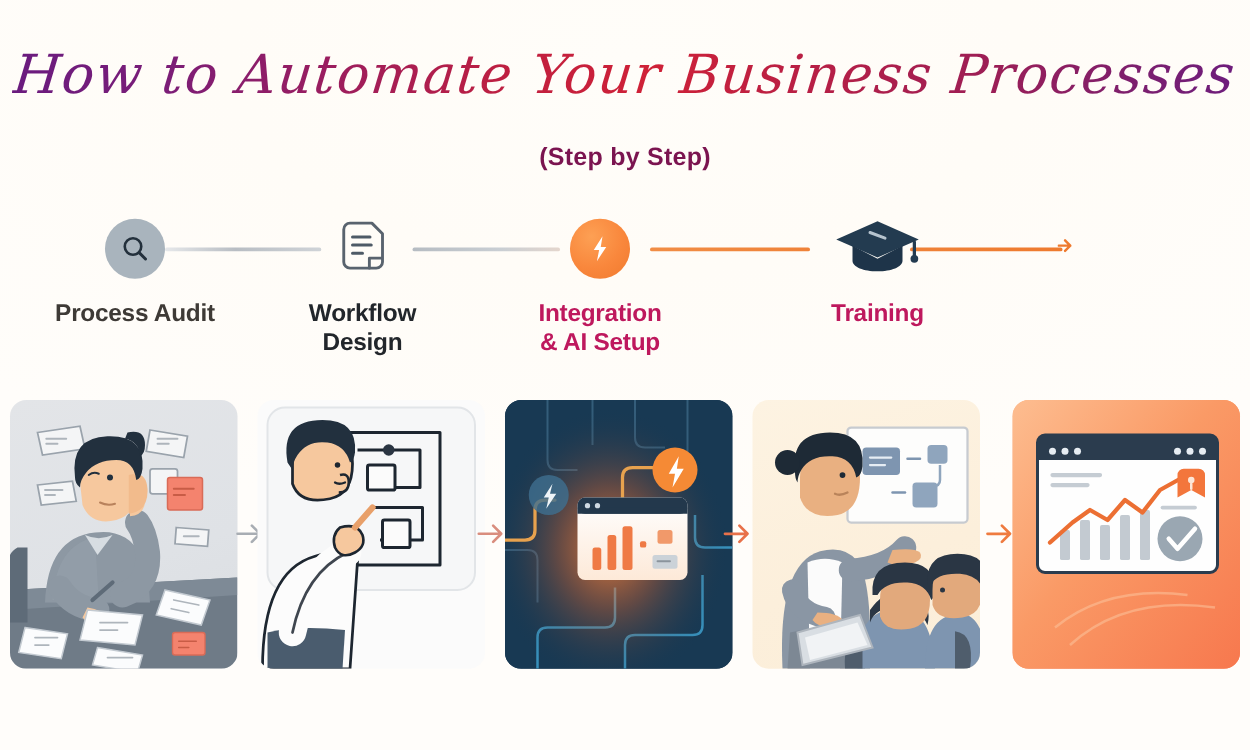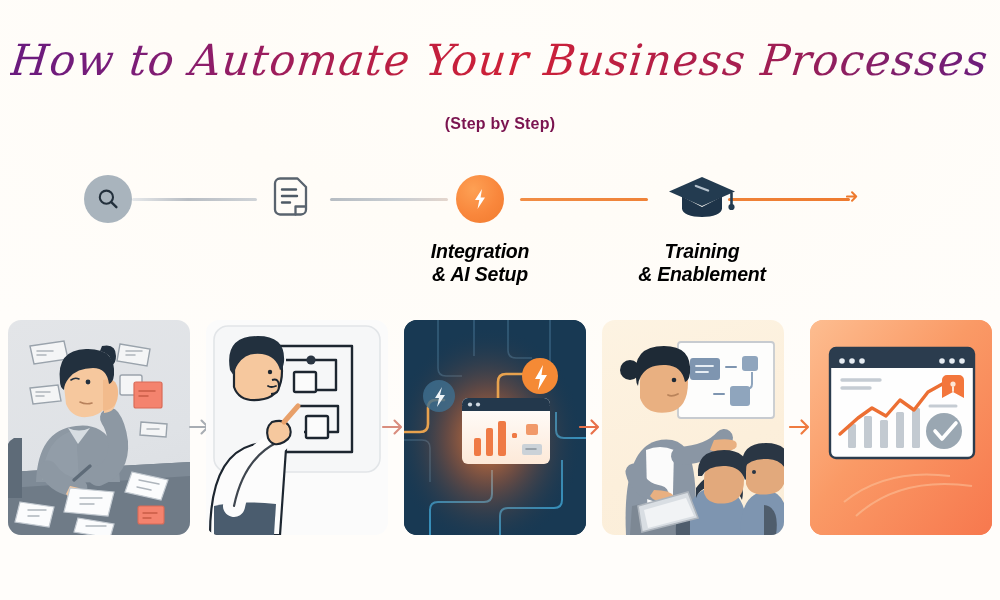--- a/index.html
+++ b/index.html
@@ -25,34 +25,34 @@
     background:linear-gradient(90deg,
       #6a1b7e 0%, #7a1d78 12%, #9b1d5e 26%, #c01f3f 41%,
       #cf2137 52%, #b61f46 66%, #9c1e56 80%, #7c1f6e 92%, #6d1c7c 100%);
     -webkit-background-clip:text; background-clip:text;
     -webkit-text-fill-color:transparent; color:transparent;
     transform:skewX(-6deg);
     display:inline-block;
   }
   .subtitle {
     position:absolute; top:115px; left:0; width:1000px; text-align:center;
-    font-size:16px; font-weight:bold; color:#7b1450; letter-spacing:0.2px;
+    font-size:20px; font-weight:bold; color:#7b1450; letter-spacing:0.2px;
   }
 
   
   .rail { position:absolute; top:168px; left:0; width:1000px; height:140px; }
   .step { position:absolute; top:0; width:200px; text-align:center; }
   .step-icon { height:62px; display:flex; align-items:center; justify-content:center; }
   .step-label {
     margin-top:10px; font-size:19.5px; font-weight:bold; line-height:1.18;
     letter-spacing:-0.2px;
   }
   .s1 .step-label { color:#3e3a36; }
   .s2 .step-label { color:#22262b; }
-  .s3 .step-label, .s4 .step-label, .s5 .step-label { color:#000000;font-style:italic; }
+  .s3 .step-label, .s4 .step-label, .s5 .step-label { color:#be185d; }
 
   .circle-gray {
     width:48px; height:48px; border-radius:50%;
     background:#a9b4bd; display:flex; align-items:center; justify-content:center;
   }
   .circle-orange {
     width:48px; height:48px; border-radius:50%;
     background:radial-gradient(circle at 36% 30%, #fda054 0%, #f9873c 55%, #f07a2e 100%);
     display:flex; align-items:center; justify-content:center;
   }
@@ -103,29 +103,34 @@
 
     <div class="step s1" style="left:8px;">
       <div class="step-icon">
         <div class="circle-gray">
           <svg width="28" height="28" viewBox="0 0 28 28">
             <circle cx="12.4" cy="12.2" r="6.6" fill="none" stroke="#23303c" stroke-width="2.1"></circle>
             <path d="M17.3 17.1 L22.4 22.2" stroke="#23303c" stroke-width="2.4" stroke-linecap="round"></path>
           </svg>
         </div>
       </div>
+      <div class="step-label">Process Audit</div>
     </div>
 
     <div class="step s2" style="left:190px;">
       <div class="step-icon">
         <svg width="50" height="50" viewBox="0 0 50 50">
           <path d="M10 9.5 a5 5 0 0 1 5-5 h17.5 L41 13 v22.5 a5 5 0 0 1 -5 5 H15 a5 5 0 0 1 -5 -5 Z" fill="none" stroke="#59636e" stroke-width="2.3" stroke-linejoin="round"></path>
           <path d="M17 15.5 h14 M17 22 h15 M17 28.5 h8" stroke="#4e5a66" stroke-width="2.4" stroke-linecap="round"></path>
           <path d="M30.5 40.5 v-8 h10" fill="none" stroke="#59636e" stroke-width="2.3" stroke-linejoin="round" stroke-linecap="round"></path>
         </svg>
+      </div>
+      <div class="step-label">
+        <span>Workflow</span><br>
+        <span>Design</span>
       </div>
     </div>
 
     <div class="step s3" style="left:380px;">
       <div class="step-icon">
         <div class="circle-orange">
           <svg width="26" height="26" viewBox="0 0 26 26">
             <path d="M15 3 L8 14 h4.3 L10.5 23 L18 11.5 h-4.4 Z" fill="#ffffff"></path>
           </svg>
         </div>
@@ -141,21 +146,20 @@
         <svg width="72" height="52" viewBox="0 0 72 52">
           <path d="M36 4 L69 18.5 L36 33 L3 18.5 Z" fill="#233b50"></path>
           <path d="M16 23.5 v12 c0 5 9 8.5 20 8.5 s20 -3.5 20 -8.5 v-12 L36 34 Z" fill="#1e3449"></path>
           <path d="M30 13 L42 17.5" stroke="#b6c3ce" stroke-width="2.4" stroke-linecap="round"></path>
           <path d="M65.5 20.5 v12" stroke="#233b50" stroke-width="2.6" stroke-linecap="round"></path>
           <circle cx="65.5" cy="34" r="3.1" fill="#233b50"></circle>
         </svg>
       </div>
       <div class="step-label">
         <span>Training</span><br>
-        <span>&amp; Enablement</span>
       </div>
     </div>
 
   </div>
 
   <div class="panels">
 
     <div class="panel p1" style="left:8px;">
       <svg width="182" height="215" viewBox="0 0 182 215">
 

